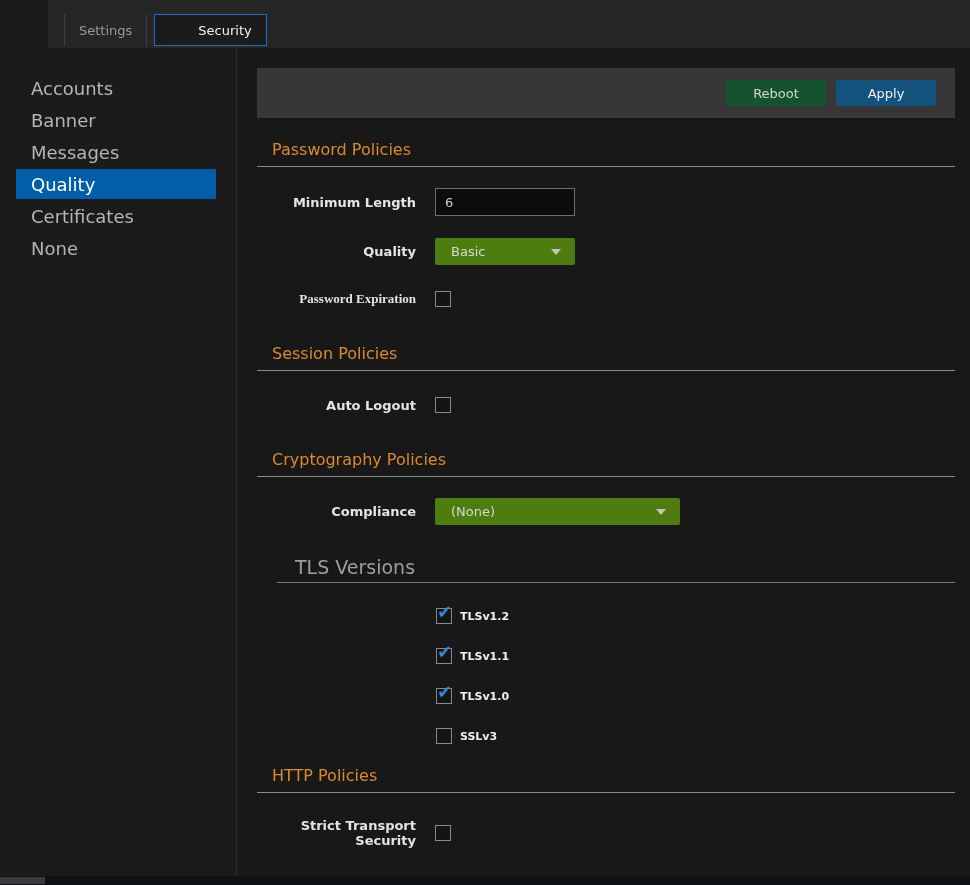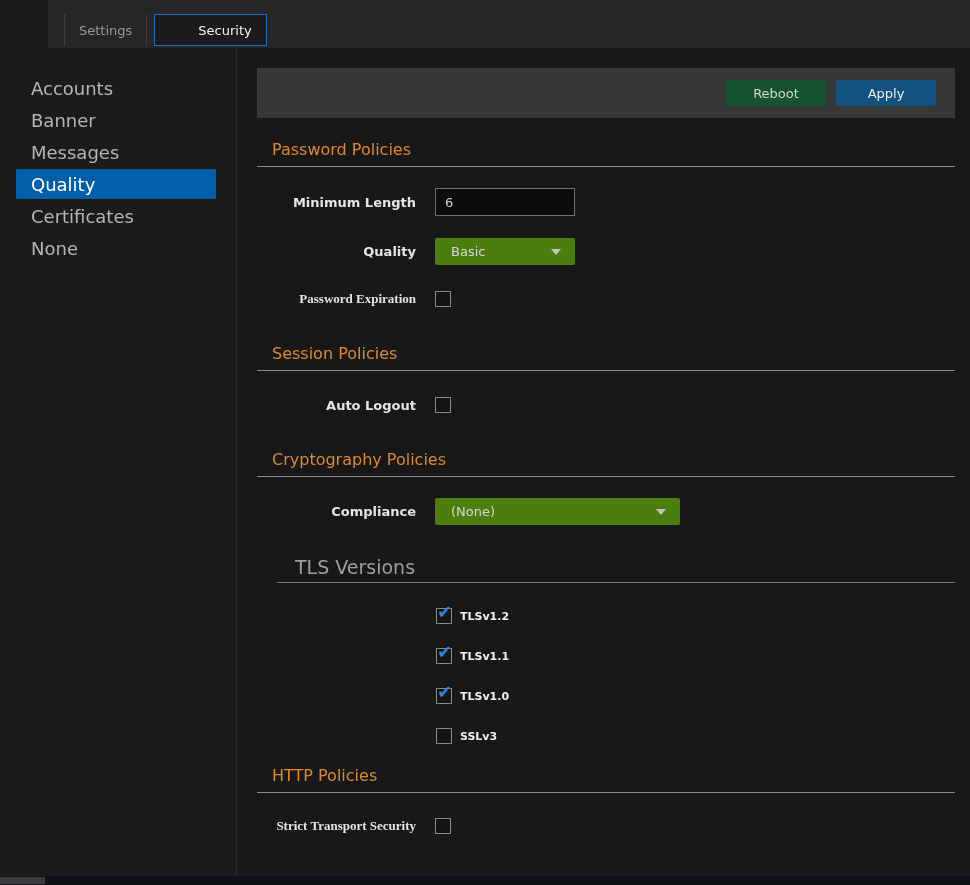--- a/index.html
+++ b/index.html
@@ -126,21 +126,21 @@
 
   
   .sec-password .row-minlen { margin-top: 21px; }
   .sec-password .row-quality { margin-top: 22px; }
   .sec-password .row-expire  { margin-top: 26px; font-family: Liberation Serif, serif; }
   .sec-session  .row-autologout { margin-top: 26px; }
   .sec-crypto   .row-compliance { margin-top: 21px; }
   .sec-crypto   .tls-block { margin-top: 32px; }
   .sec-crypto   .tls-row-first { margin-top: 25px; }
   .sec-crypto   .tls-row { margin-top: 24px; }
-  .sec-http     .row-sts { margin-top: 25px; font-family: Liberation Serif, serif; }
+  .sec-http     .row-sts { margin-top: 25px; }
 
   
   .h-scrollbar {
     position: absolute; left: 0; bottom: 0; width: 970px; height: 9px;
     background: #0e1116;
   }
   .h-scroll-thumb {
     position: absolute; left: 0; top: 1px; width: 45px; height: 7px;
     background: #3a3a3a;
   }

